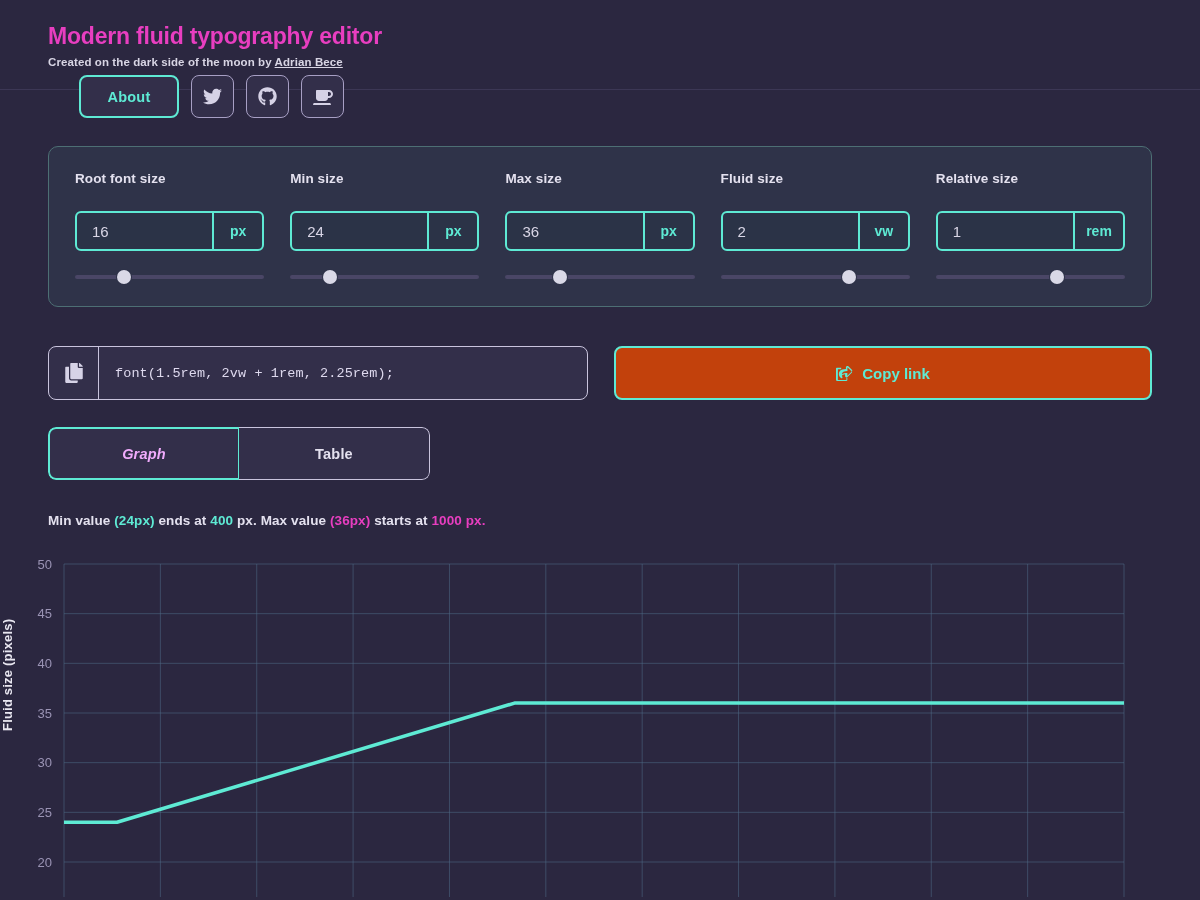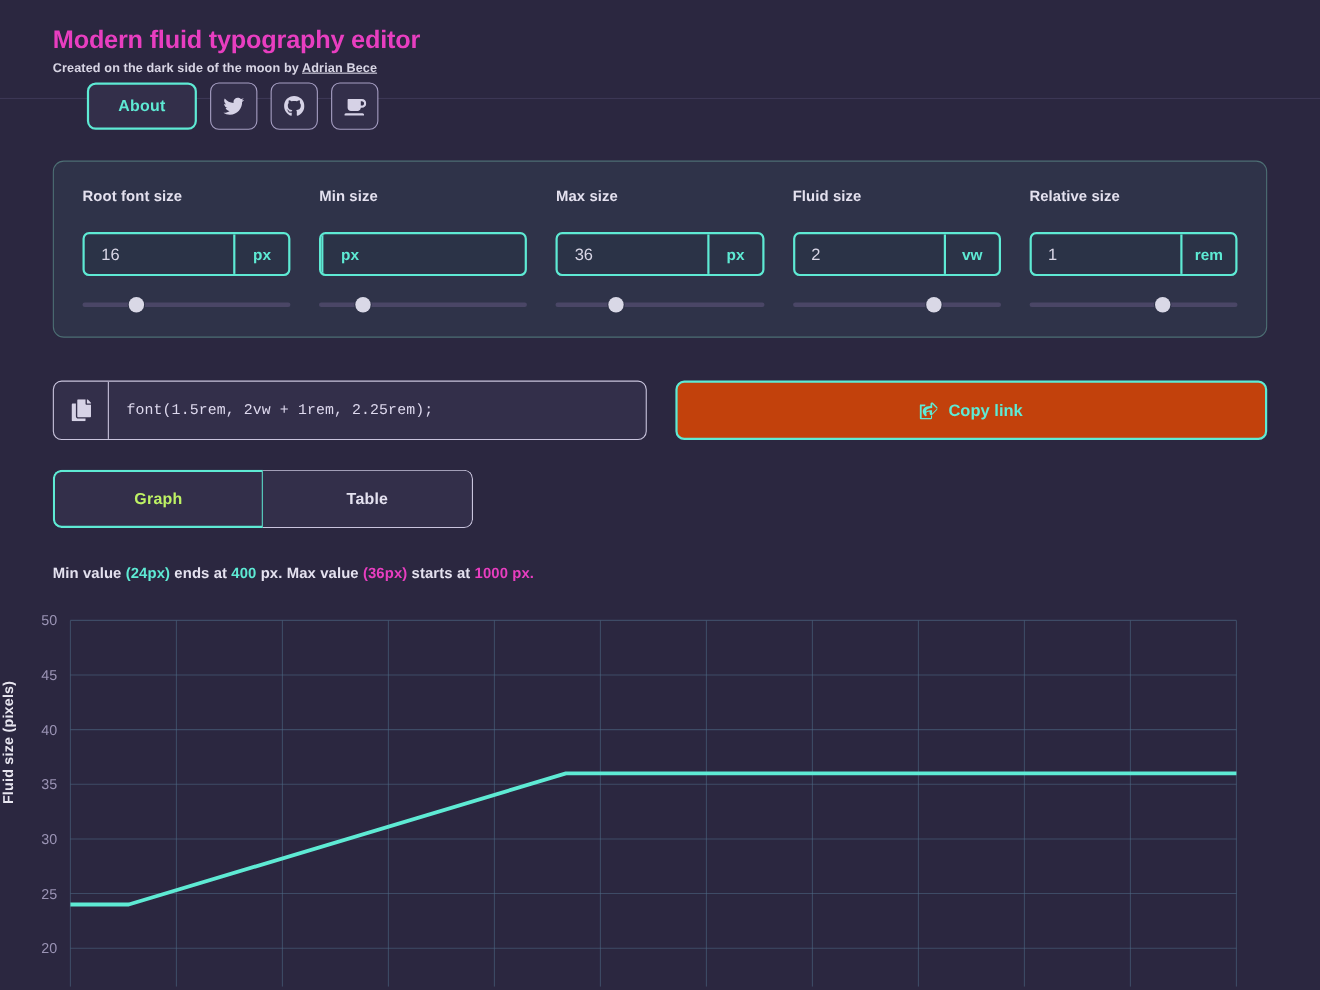--- a/index.html
+++ b/index.html
@@ -235,21 +235,22 @@
     cursor: pointer;
     display: flex;
     align-items: center;
     justify-content: center;
     letter-spacing: 0.2px;
   }
   .tab.active {
     border: 2px solid #5eead4;
     border-right: 1px solid #5eead4;
     border-radius: 8px 0 0 8px;
-    color: #bef264;
+    color: #f0abfc;
+    font-style: italic;
   }
   .tab.inactive {
     border: 1.5px solid #c9c4dd;
     border-left: none;
     border-radius: 0 8px 8px 0;
     color: #e4e1ef;
   }
 
   
   .summary {
@@ -340,20 +341,21 @@
     </div>
     <div class="slider">
       <div class="slider-track"></div>
       <div class="slider-thumb" style="left: 26%;"></div>
     </div>
   </div>
 
   <div class="control-group">
     <div class="control-label">Min size</div>
     <div class="field-row">
+      <input class="field-input" type="text" value="24" style="">
       <span class="field-unit">px</span>
     </div>
     <div class="slider">
       <div class="slider-track"></div>
       <div class="slider-thumb" style="left: 21%;"></div>
     </div>
   </div>
 
   <div class="control-group">
     <div class="control-label">Max size</div>

